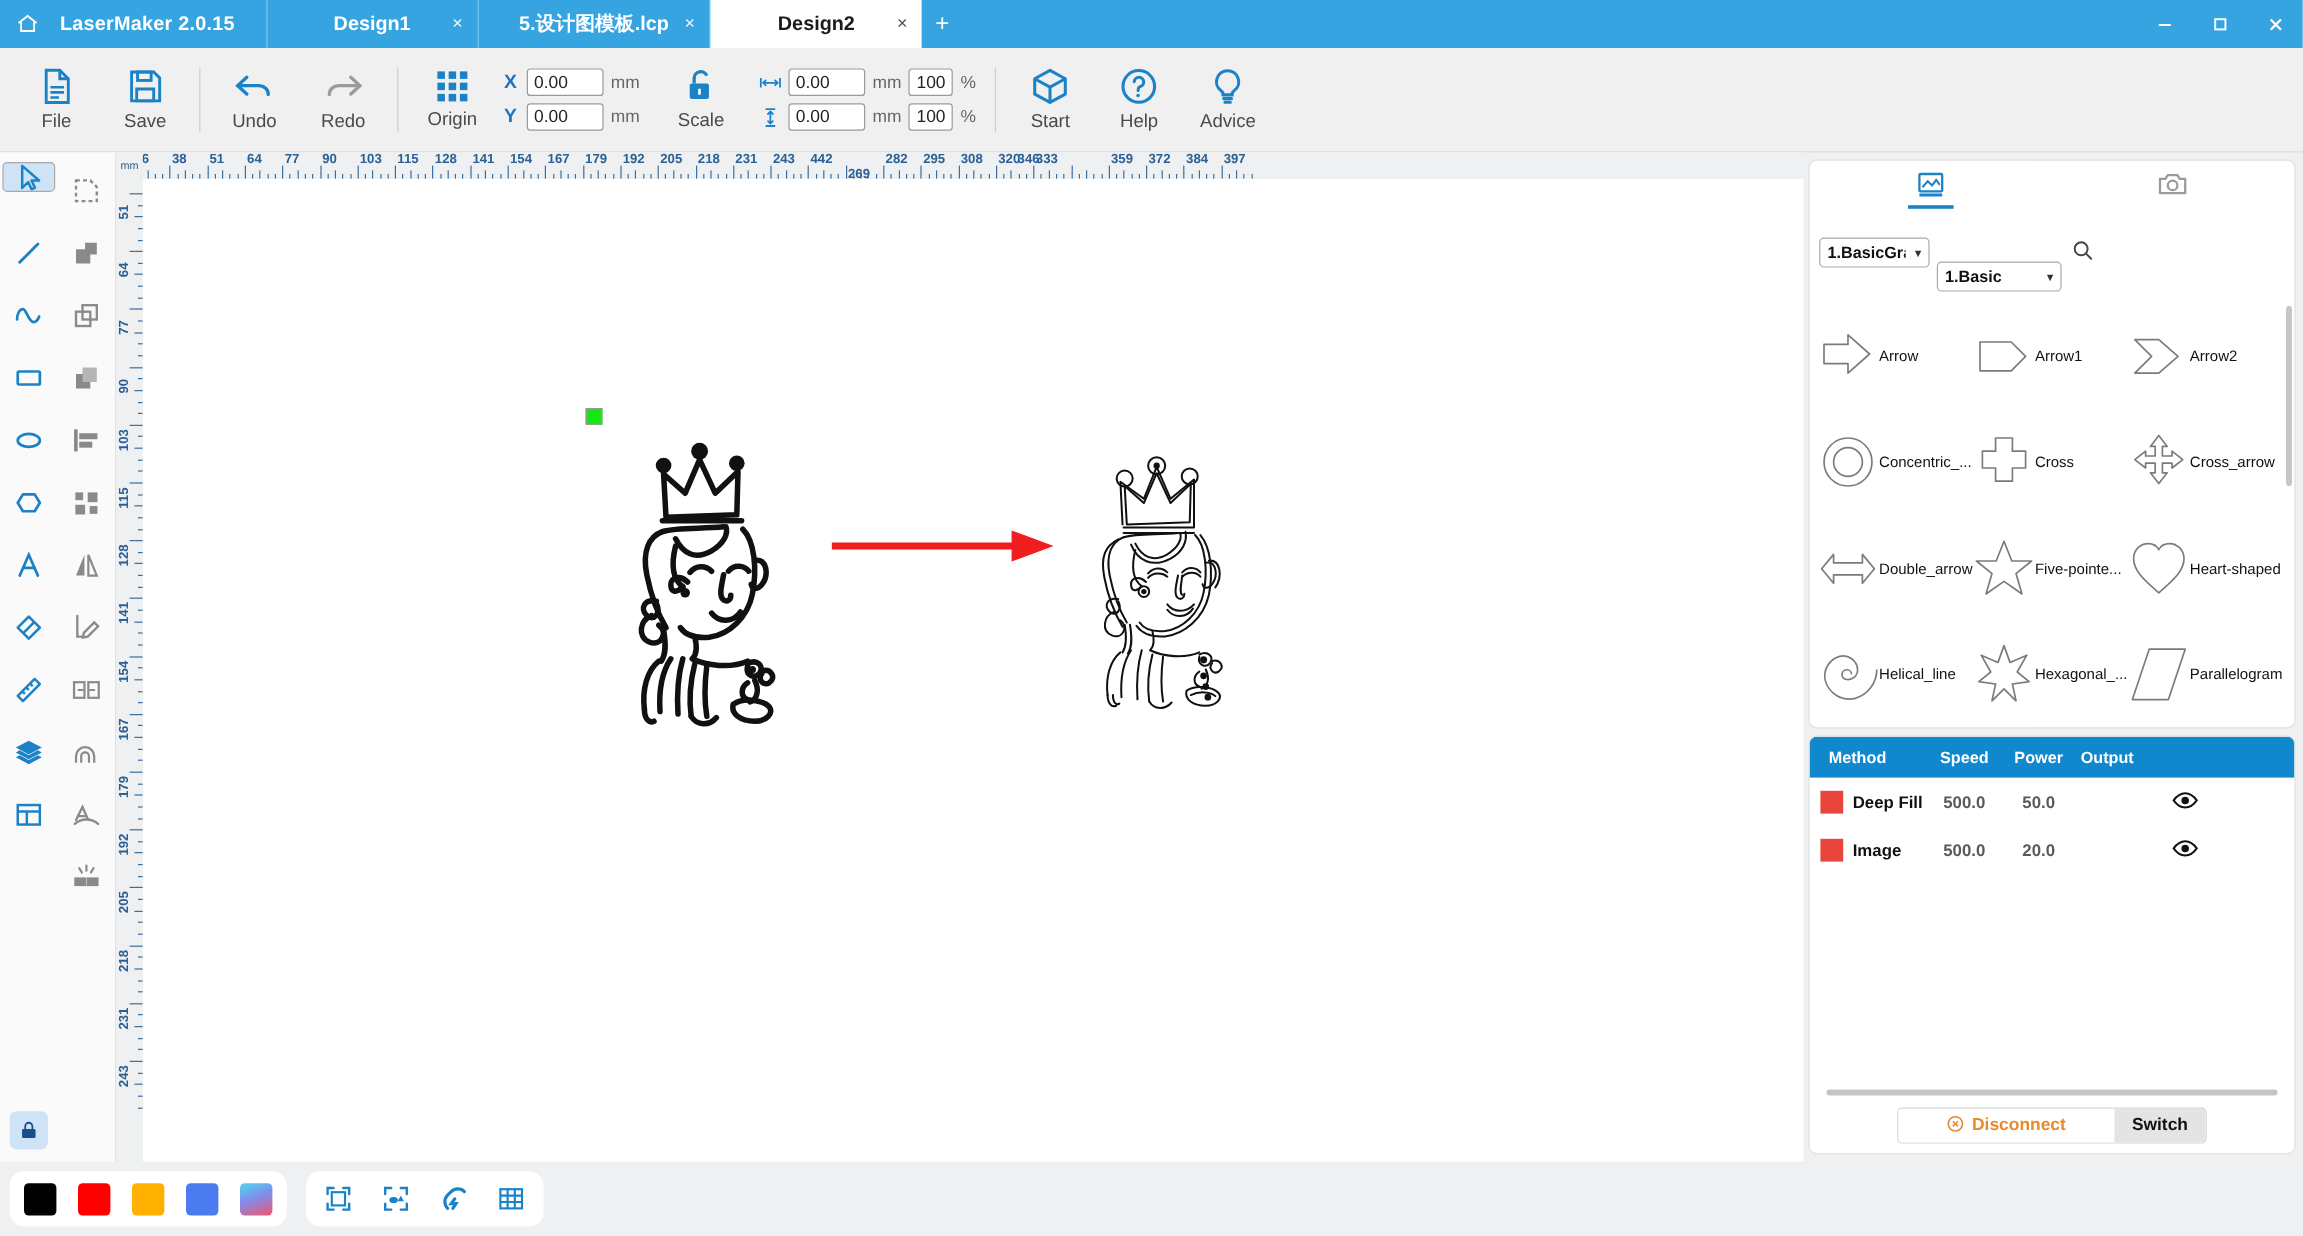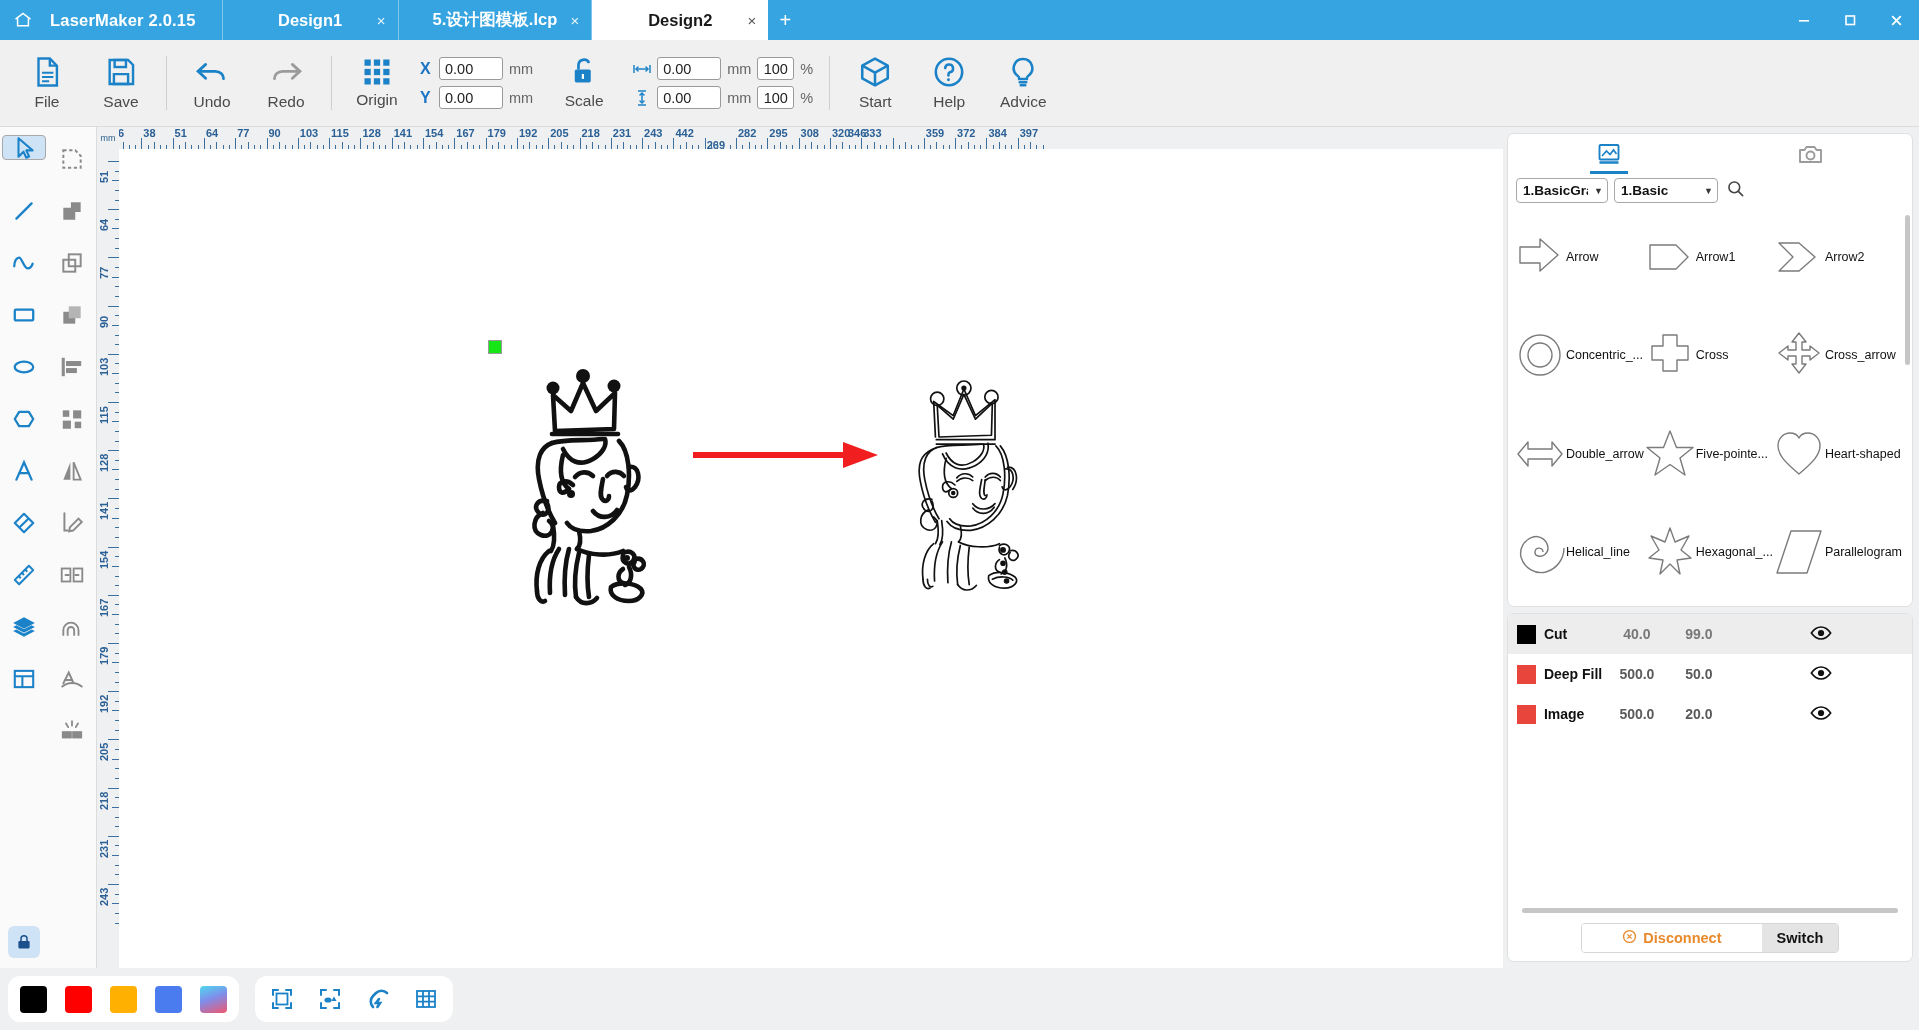--- a/index.html
+++ b/index.html
@@ -138,21 +138,21 @@
   }
   .lib-selects { display: flex; align-items: center; gap: 6px; padding: 0 8px 8px 8px; }
   .sel {
     height: 25px; border: 1px solid #a8a8a8; border-radius: 4px; background: #fff;
     font-size: 13.5px; display: flex; align-items: center; padding: 0 4px 0 6px;
     color: #111; font-weight: bold; cursor: pointer; position: relative; overflow: hidden;
   }
   .sel .sel-txt { overflow: hidden; white-space: nowrap; text-overflow: clip; }
   .sel .caret { margin-left: auto; padding-left: 6px; font-size: 9px; color: #333; }
   .sel.w1 { width: 92px; }
-  .sel.w2 { width: 104px; }
+  .sel.w2 { width: 104px; margin-top: 40px; }
   .lib-grid {
     flex: 1 1 auto; display: grid; grid-template-columns: repeat(3, 1fr);
     gap: 0; padding: 2px 10px 0 6px; overflow: hidden; position: relative;
   }
   .shape-cell { height: 88px; display: flex; align-items: center;
                 justify-content: flex-start; cursor: pointer; }
   .shape-cell .glyph { height: 62px; display: flex; align-items: center; justify-content: center; }
   .shape-cell .cap { font-size: 12.5px; color: #111; white-space: nowrap;
                      overflow: hidden; text-overflow: ellipsis; max-width: 88px; text-align: center; }
   .lib-scroll {
@@ -1095,35 +1095,27 @@
                 <svg width="52" height="52" viewBox="0 0 48 52" fill="none" stroke="#7b7b7b" stroke-width="1.4" stroke-linejoin="round">
                   <path d="M16 5h30L32 47H2z"></path>
                 </svg>
               </span>
               <span class="cap">Parallelogram</span>
             </div>
           </div>
       </div>
 
       <div class="card mat-card">
+        <div class="mat-head">
+          <div class="c-method">Method</div>
+          <div class="c-num">Speed</div>
+          <div class="c-num">Power</div>
+          <div>Output</div>
+        </div>
         <div id="mat-rows">
-            <div class="mat-row sel-row">
-              <div class="c-method">
-                <span class="swatch" style="background:#000000"></span>
-                <span>Cut</span>
-              </div>
-              <div class="c-num">40.0</div>
-              <div class="c-num">99.0</div>
-              <div class="c-eye">
-                <span><svg width="22" height="16" viewBox="0 0 24 16" fill="none" stroke="#111" stroke-width="1.8">
-                    <path d="M1.5 8C5 3 8.5 1.5 12 1.5S19 3 22.5 8C19 13 15.5 14.5 12 14.5S5 13 1.5 8z"></path>
-                    <circle cx="12" cy="8" r="3.4" fill="#111" stroke="none"></circle>
-                  </svg></span>
-              </div>
-            </div>
             <div class="mat-row">
               <div class="c-method">
                 <span class="swatch" style="background:#e8453c"></span>
                 <span>Deep Fill</span>
               </div>
               <div class="c-num">500.0</div>
               <div class="c-num">50.0</div>
               <div class="c-eye">
                 <span><svg width="22" height="16" viewBox="0 0 24 16" fill="none" stroke="#111" stroke-width="1.8">
                     <path d="M1.5 8C5 3 8.5 1.5 12 1.5S19 3 22.5 8C19 13 15.5 14.5 12 14.5S5 13 1.5 8z"></path>

